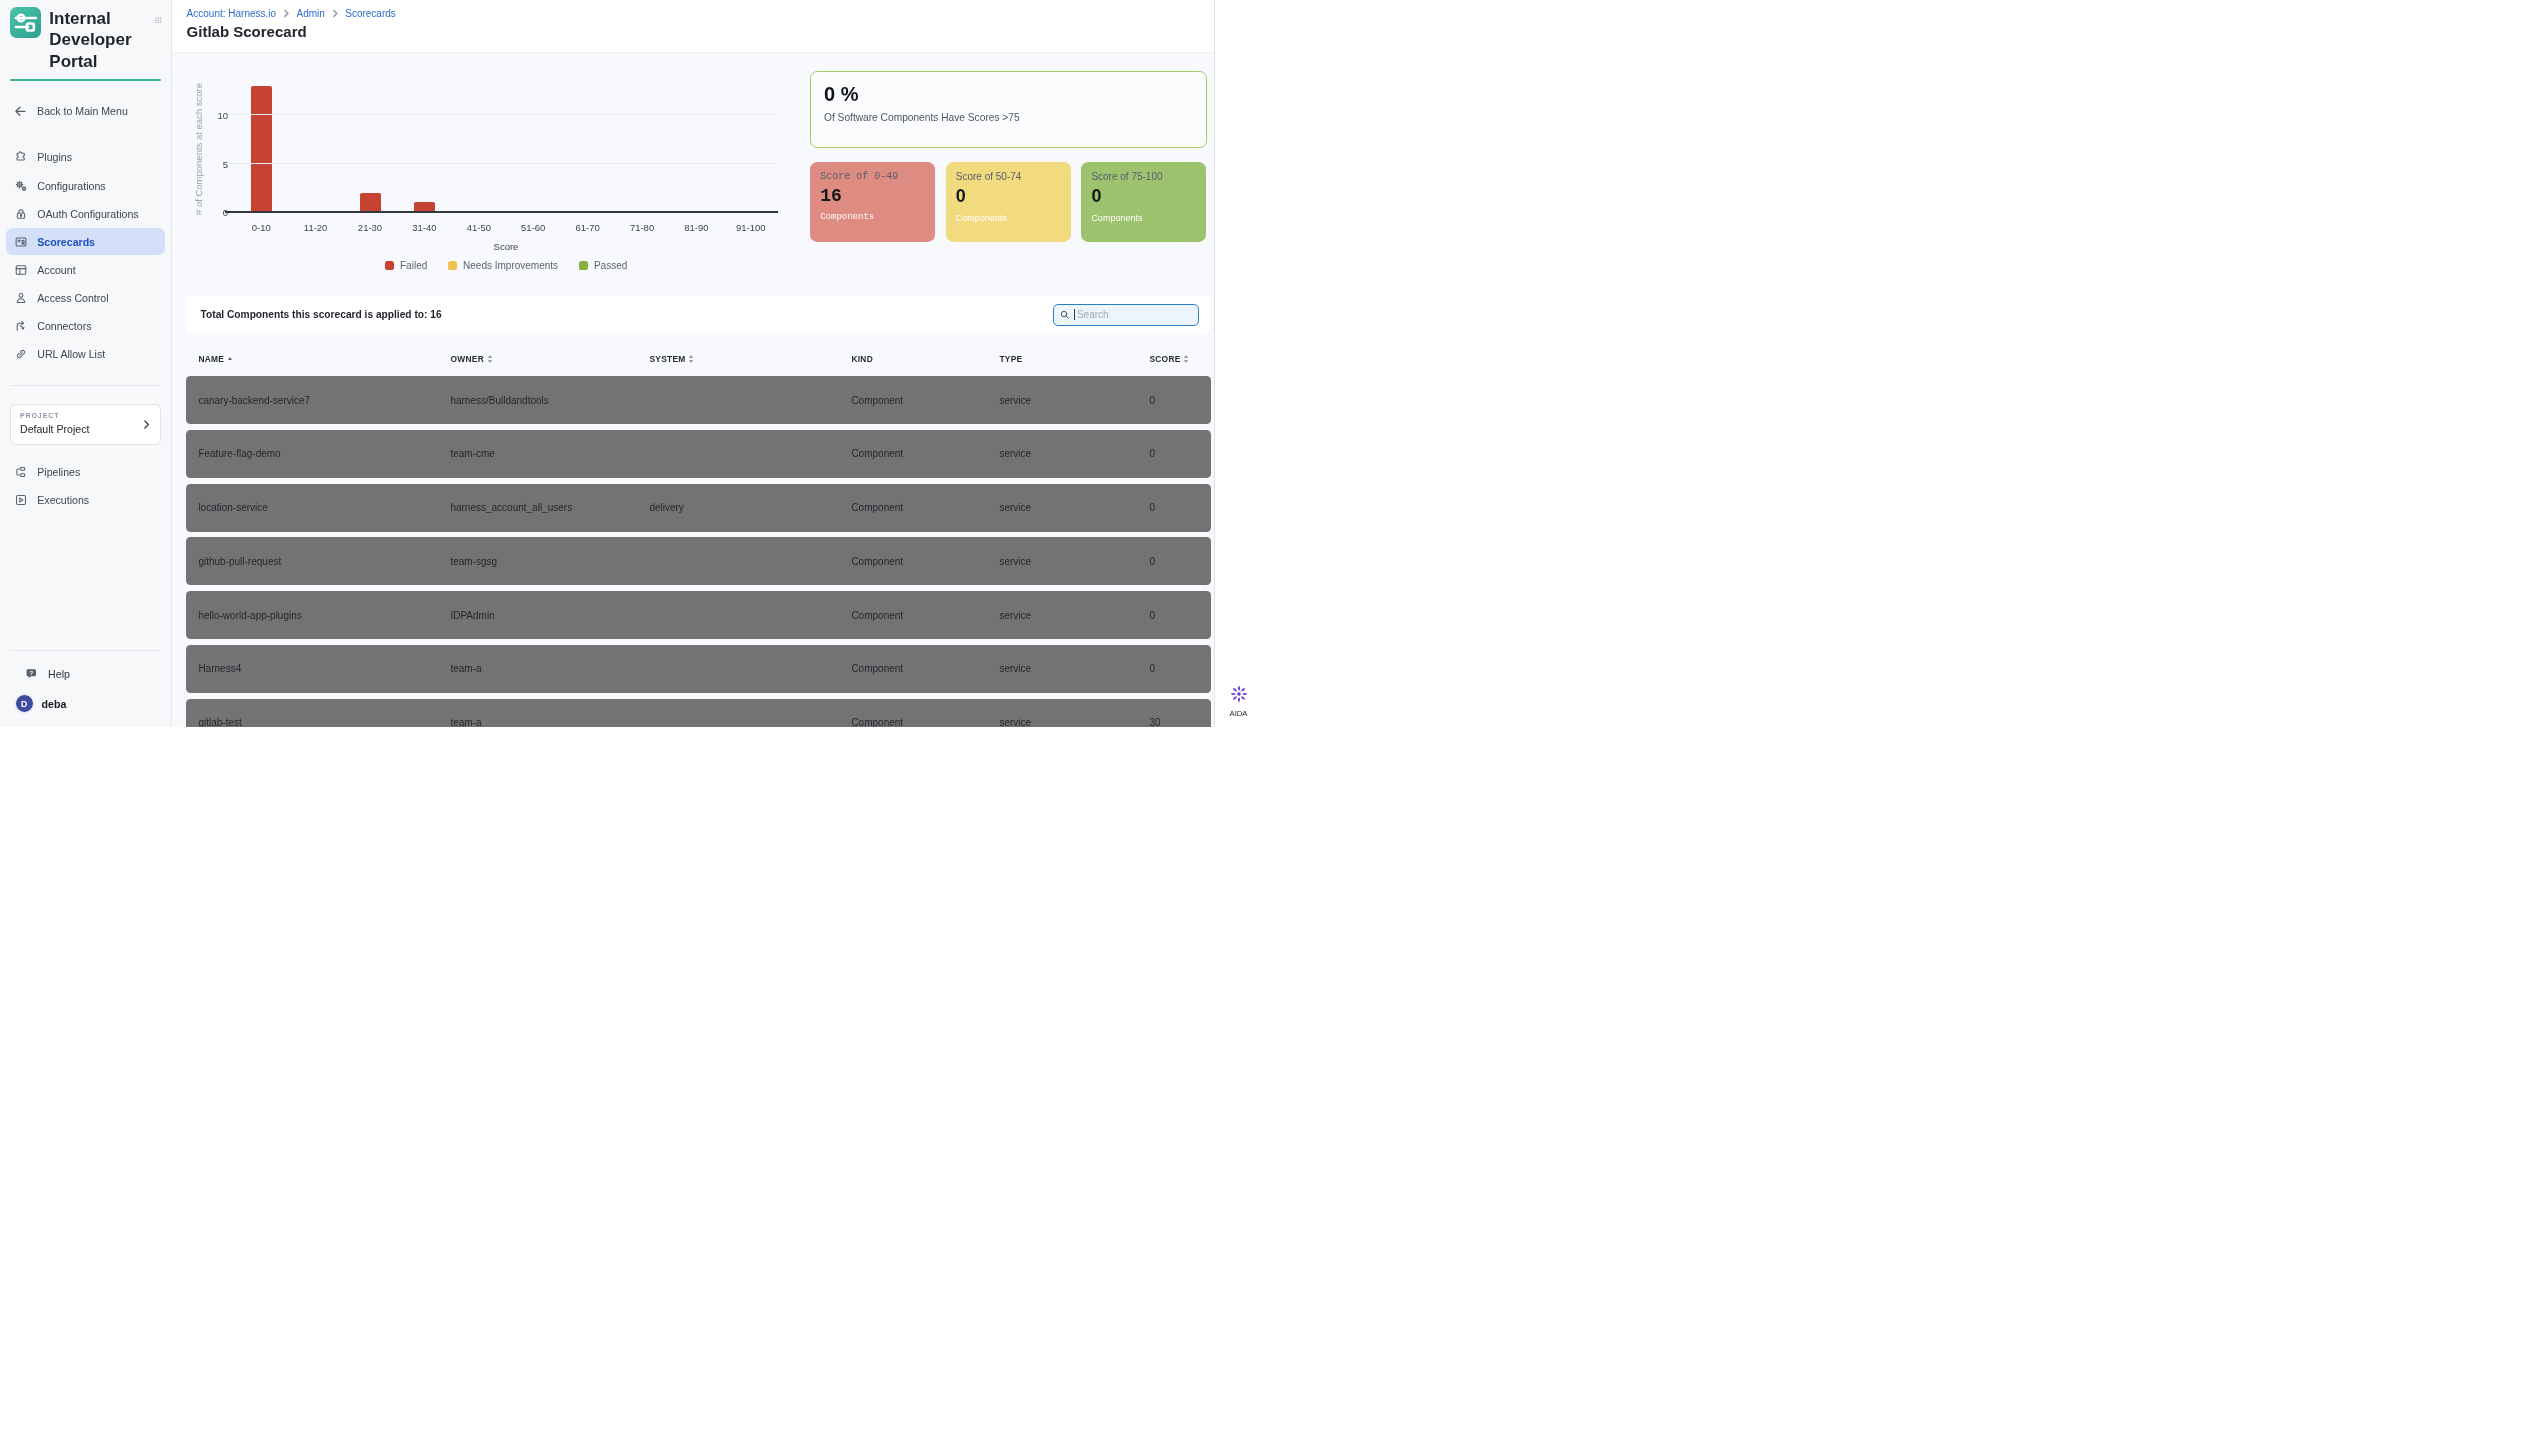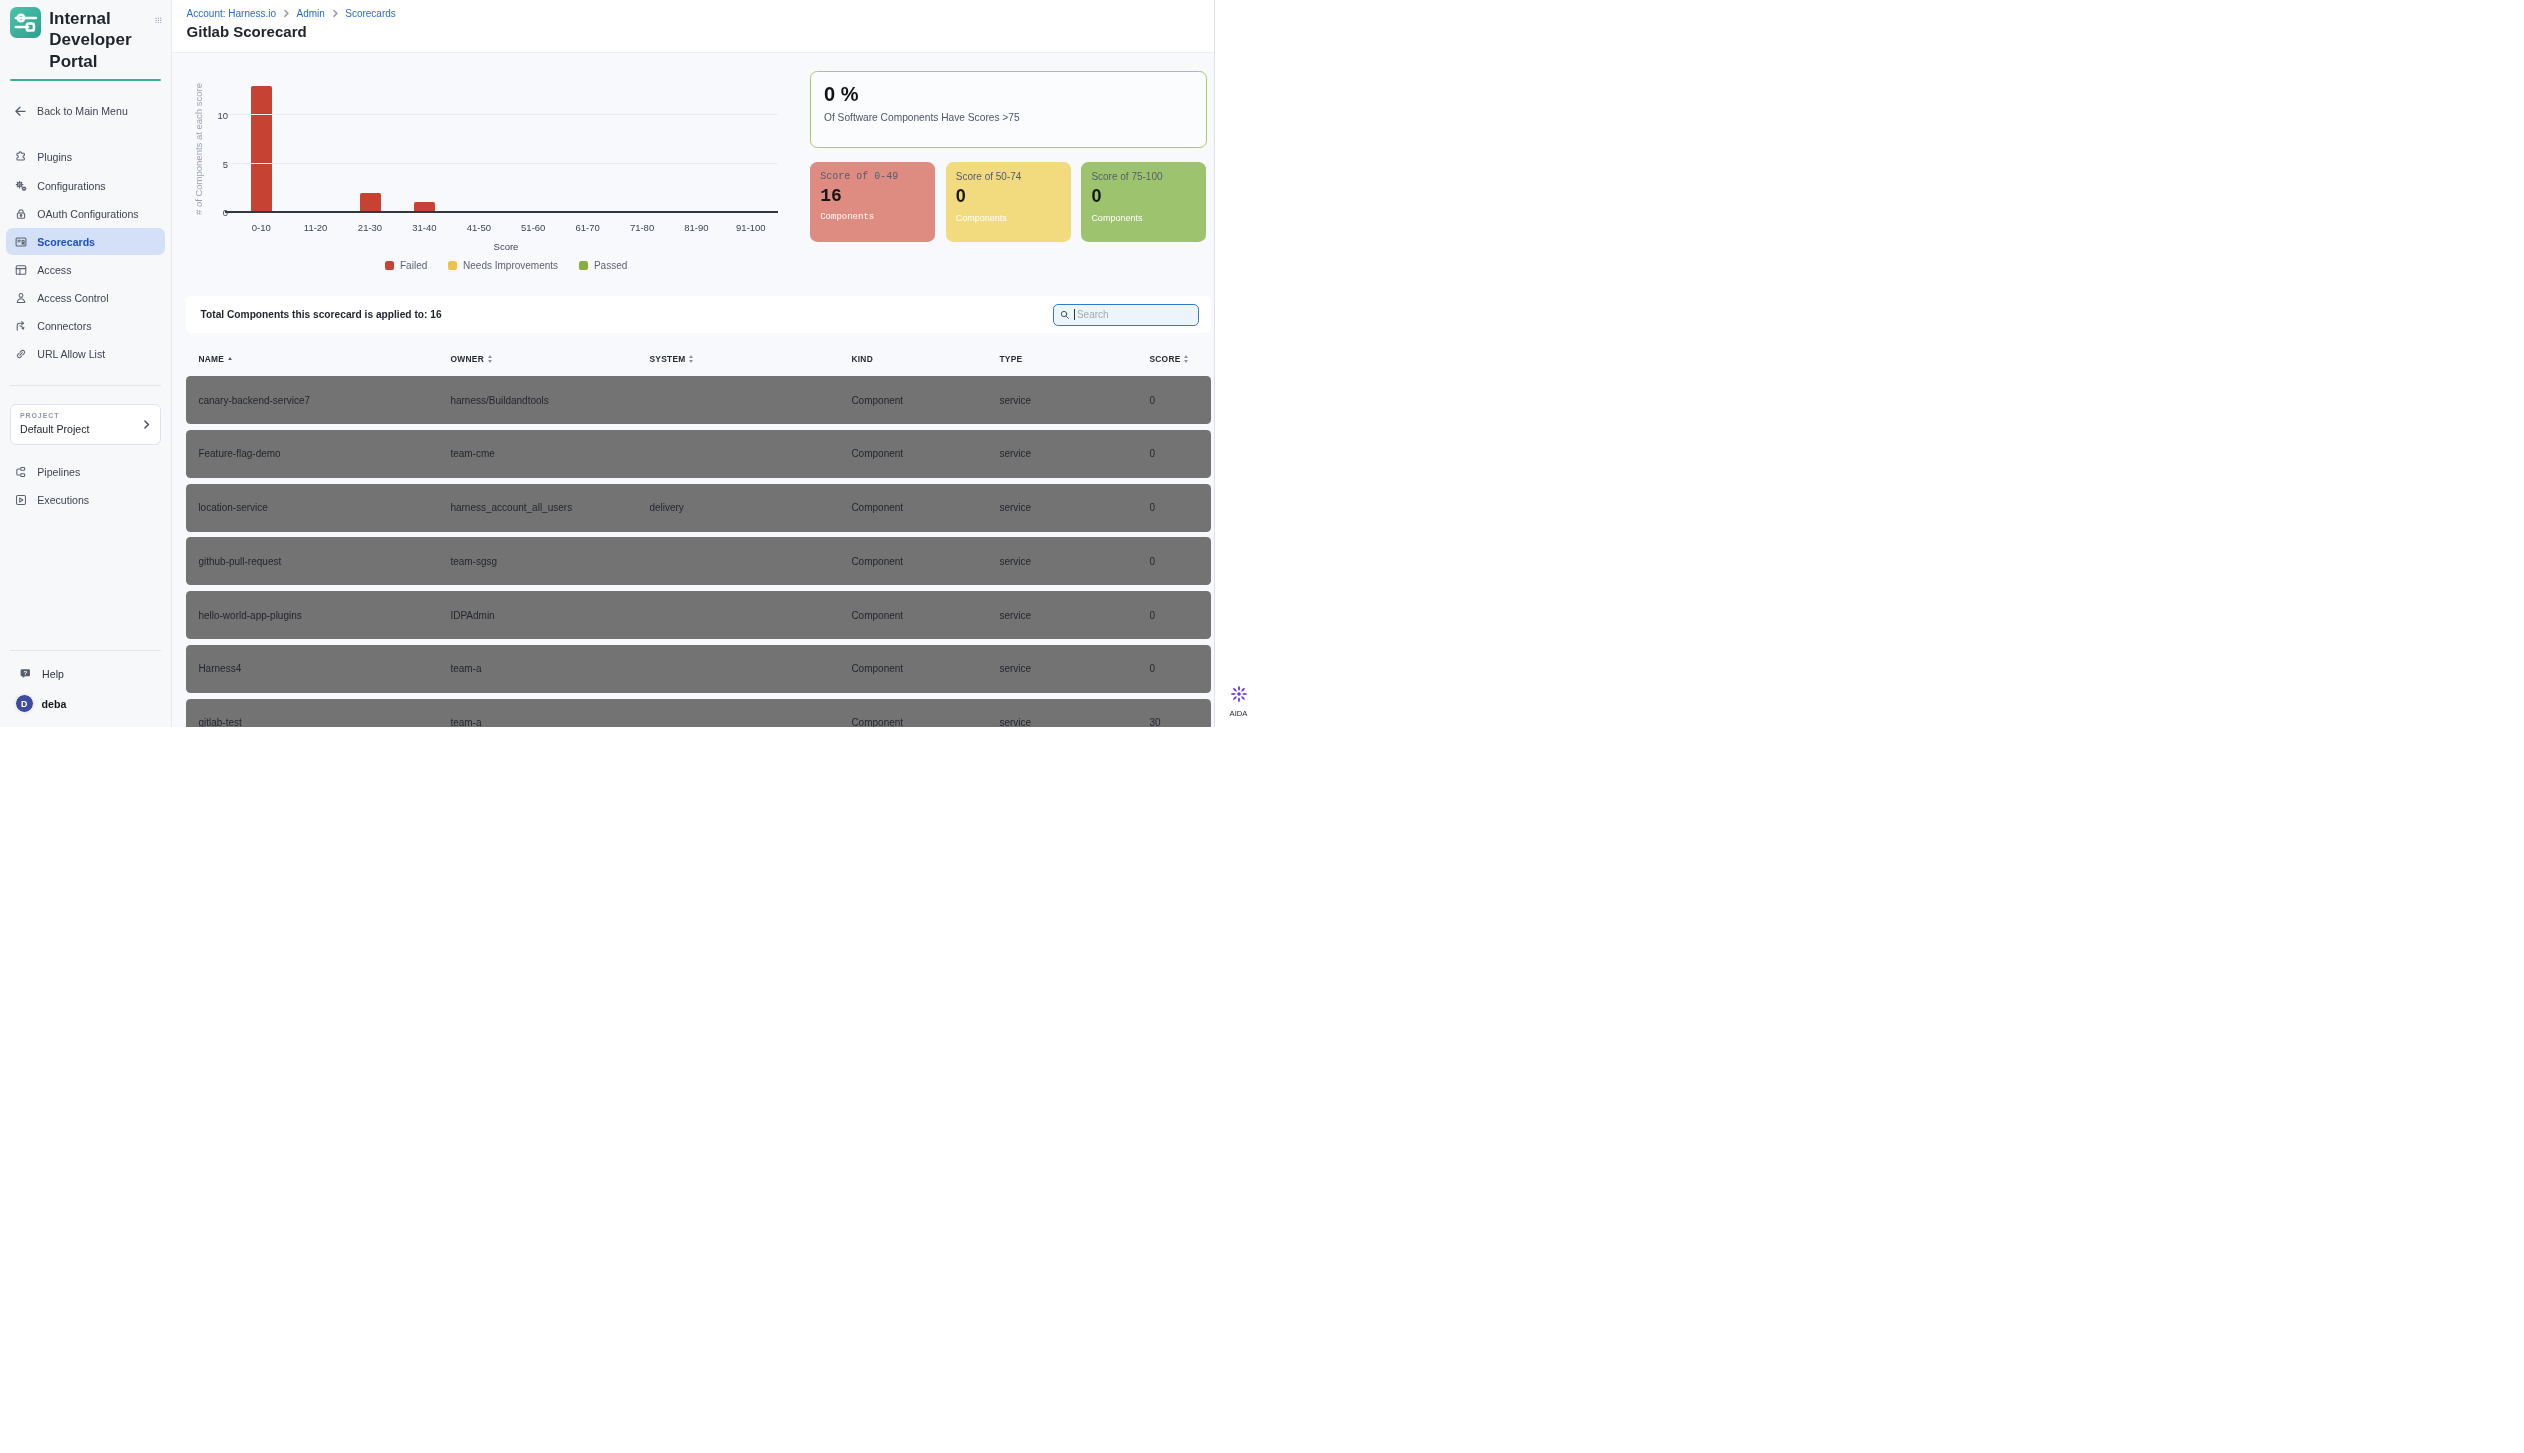--- a/index.html
+++ b/index.html
@@ -22,21 +22,21 @@
   .side-ic svg { width:14px; height:14px; stroke:#5b6270; stroke-width:1.5; fill:none; stroke-linecap:round; stroke-linejoin:round; }
   .side-divider { height:0.7px; background:#e3e5ec; margin:16px 10.2px 0 10.2px; }
   .project-card { position:relative; margin:19px 10.2px 0 10.2px; background:#fff; border:0.7px solid #dfe2ea; border-radius:5.8px; height:41px; padding:6.6px 8.8px; cursor:pointer; }
   .project-label { font-size:7px; font-weight:bold; letter-spacing:0.9px; color:#8e95a6; }
   .project-name { font-size:10.6px; color:#23272e; margin-top:3.7px; }
   .project-chev { position:absolute; right:7.3px; top:12.4px; }
   .project-chev svg { width:13px; height:13px; stroke:#3f4552; stroke-width:2; fill:none; stroke-linecap:round; stroke-linejoin:round; }
   .menu2 { margin-top:13px; }
   .side-spacer { flex:1; }
   .side-bottom { padding-bottom:7.3px; }
-  .help-row { display:flex; align-items:center; gap:9.5px; height:27px; margin-top:10.2px; padding-left:18px; font-size:10.6px; color:#2c313b; cursor:pointer; }
+  .help-row { display:flex; align-items:center; gap:9.5px; height:27px; margin-top:10.2px; padding-left:24px; font-size:10.6px; color:#2c313b; cursor:pointer; }
   .help-row svg { width:14.6px; height:14.6px; }
   .user-row { display:flex; align-items:center; gap:8px; height:32px; padding-left:14.6px; cursor:pointer; }
   .avatar { width:19px; height:19px; border-radius:50%; background:#3e4b9f; color:#fff; font-size:8.8px; font-weight:bold; display:flex; align-items:center; justify-content:center; border:1.5px solid #fff; box-shadow:0 0 0 0.7px #e4e6ee; }
   .user-name { font-size:10.6px; font-weight:bold; color:#15181d; }
 
   
   .main { flex:1; display:flex; flex-direction:column; min-width:0; }
   .page-header { height:53px; background:#fff; padding:8px 0 0 14.6px; border-bottom:0.7px solid #eceff4; }
   .breadcrumb { display:flex; align-items:center; font-size:10px; }
   .breadcrumb a { color:#2b6bd0; text-decoration:none; cursor:pointer; }
@@ -187,21 +187,21 @@
           </span>
           <span class="side-label">Scorecards</span>
         </div>
         <div class="side-item">
           <span class="side-ic">
             <svg viewBox="0 0 20 20">
               <rect x="3.2" y="3.8" width="13.6" height="12.4" rx="1.4"></rect>
               <path d="M3.2 8h13.6M8.4 8v8.2"></path>
             </svg>
           </span>
-          <span class="side-label">Access</span>
+          <span class="side-label">Account</span>
         </div>
         <div class="side-item">
           <span class="side-ic">
             <svg viewBox="0 0 20 20">
               <circle cx="10" cy="6.4" r="2.7"></circle>
               <path d="M4.6 16.4c.7-3.6 2.7-5.4 5.4-5.4s4.7 1.8 5.4 5.4z"></path>
             </svg>
           </span>
           <span class="side-label">Access Control</span>
         </div>

